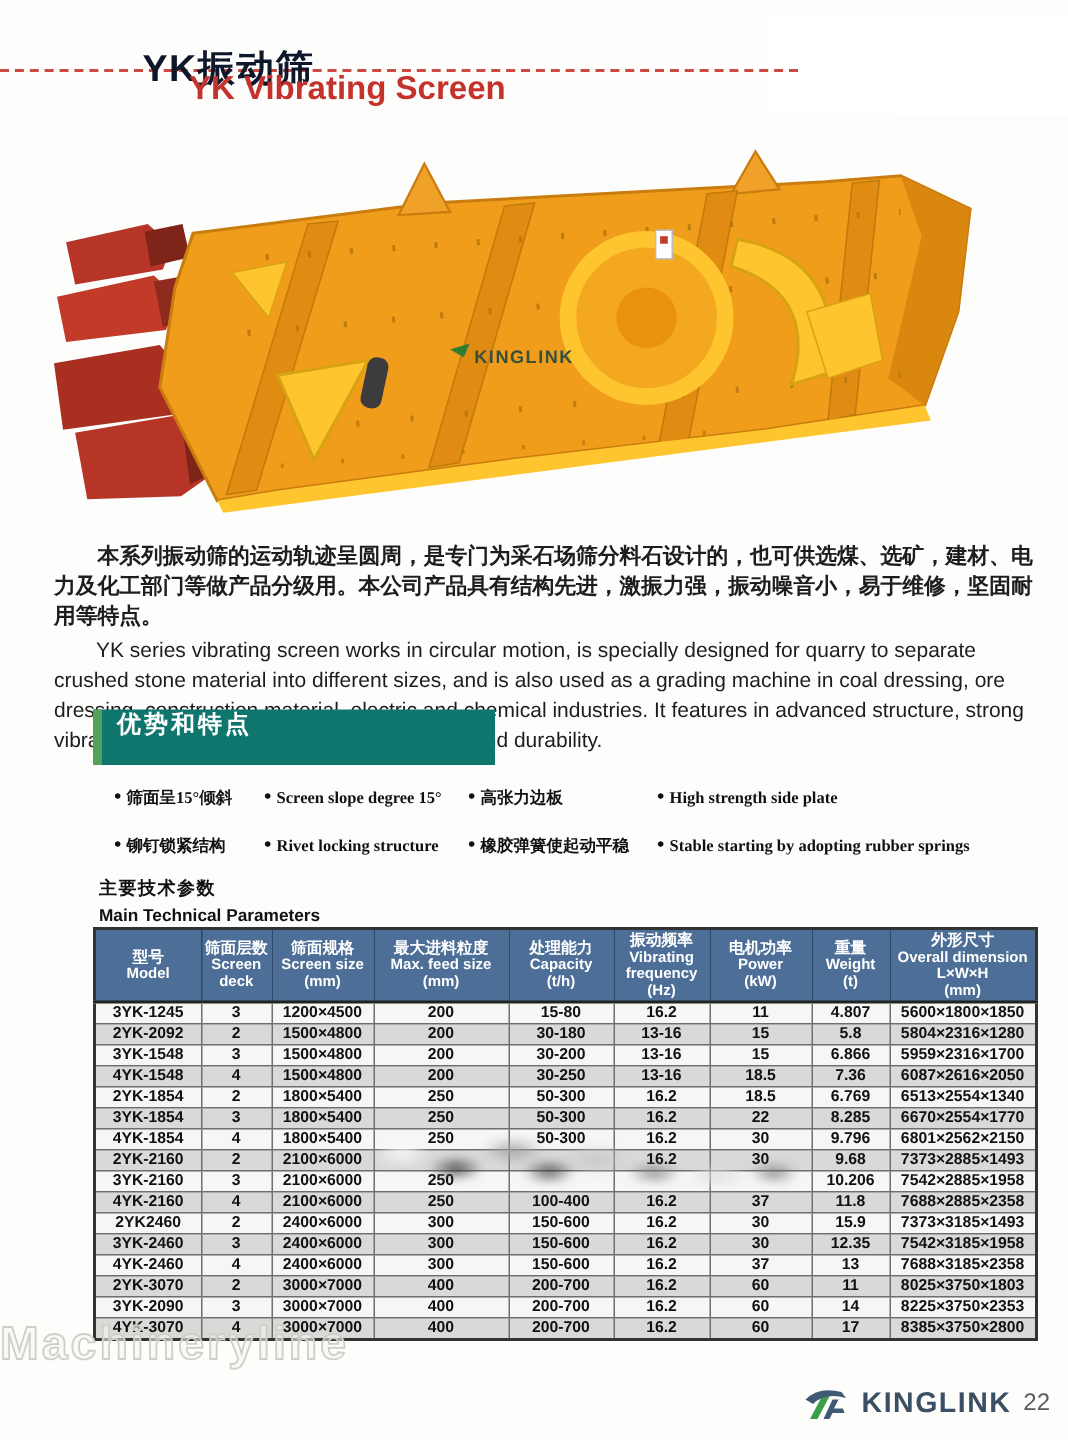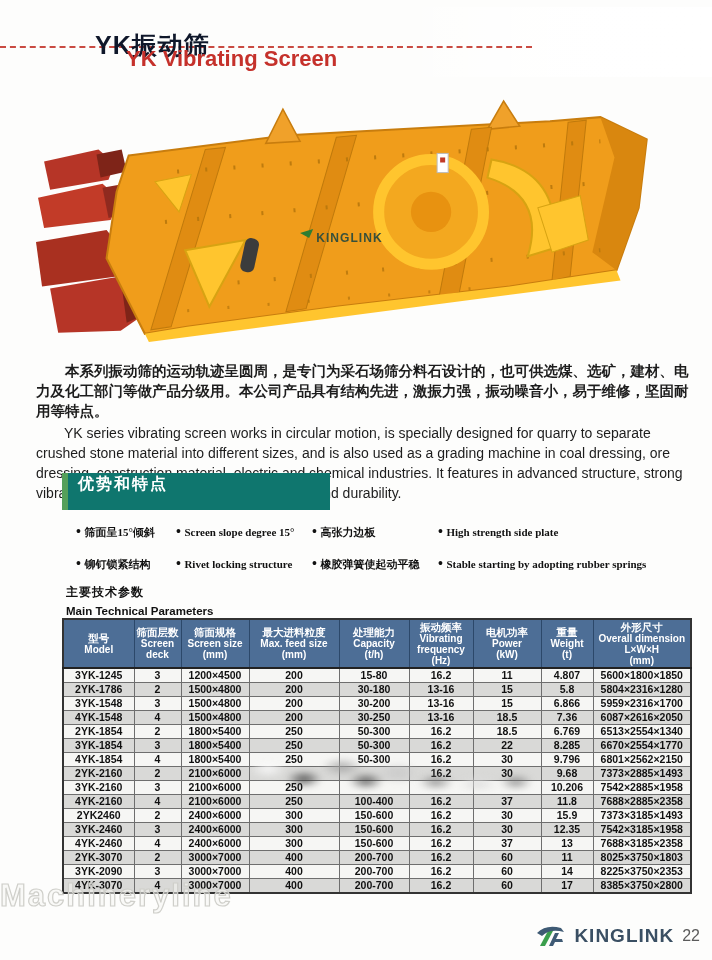--- a/index.html
+++ b/index.html
@@ -249,21 +249,21 @@
         <td>3</td>
         <td>1200×4500</td>
         <td>200</td>
         <td>15-80</td>
         <td>16.2</td>
         <td>11</td>
         <td>4.807</td>
         <td>5600×1800×1850</td>
       </tr>
       <tr class="r-even">
-        <td>2YK-1786</td>
+        <td>2YK-2092</td>
         <td>2</td>
         <td>1500×4800</td>
         <td>200</td>
         <td>30-180</td>
         <td>13-16</td>
         <td>15</td>
         <td>5.8</td>
         <td>5804×2316×1280</td>
       </tr>
       <tr class="r-odd">

